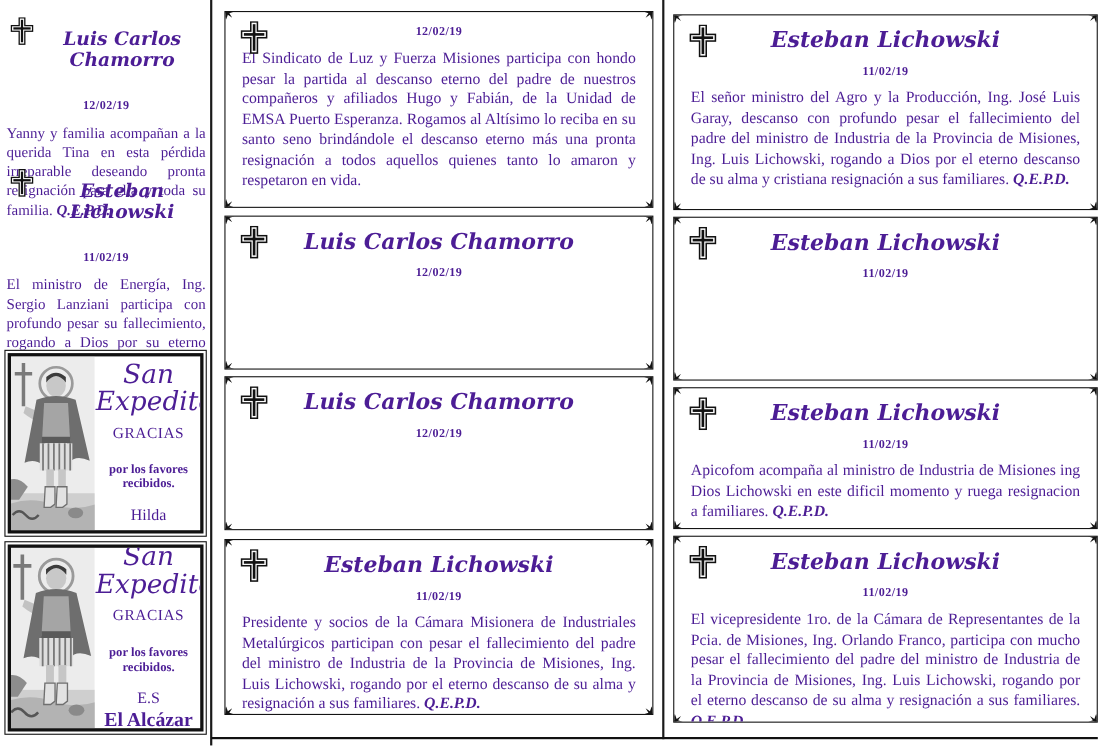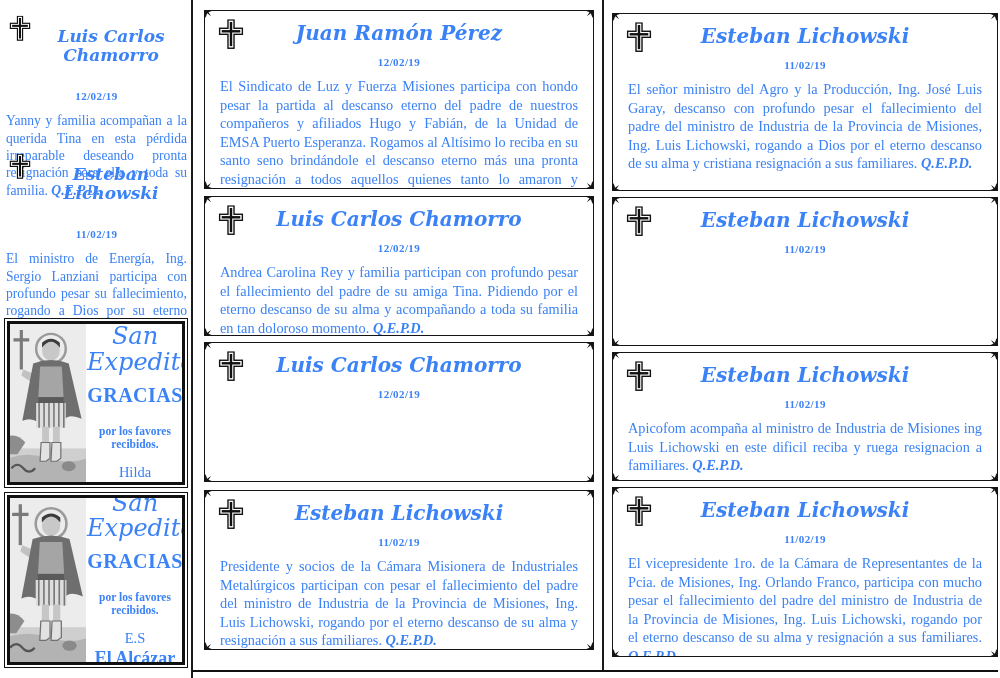--- a/index.html
+++ b/index.html
@@ -1,17 +1,17 @@
 <!DOCTYPE html>
 <html><head>
 <meta charset="utf-8">
 <style>
   html,body{margin:0;padding:0;background:#fff;}
   .page{position:relative;width:1000px;height:678px;background:#fff;overflow:hidden;
-        font-family:"Liberation Serif","DejaVu Serif",serif;color:#3b82f6;}
+        font-family:"Liberation Serif","DejaVu Serif",serif;color:#4c1d95;}
 
   
   .vdiv{position:absolute;top:0;width:1.5px;background:#1a1a1a;}
   .bottom-rule{position:absolute;left:192px;right:2px;top:670px;height:2px;background:#111;}
 
   
   .framed{position:absolute;border:1.4px solid #141414;background:#fff;overflow:hidden;}
   .orn{position:absolute;width:15px;height:15px;fill:#141414;}
   .orn.tl{left:-7px;top:-8px;}
   .orn.tr{right:-7px;top:-8px;transform:scaleX(-1);}
@@ -37,21 +37,21 @@
   
   .ad{position:absolute;left:4px;width:184px;border:1px solid #111;padding:2px;
       background:#fff;box-sizing:border-box;}
   .ad-inner{border:3px solid #111;height:100%;box-sizing:border-box;display:flex;overflow:hidden;}
   .ad-img{width:76px;flex:none;}
   .ad-img svg{width:100%;height:100%;display:block;}
   .ad-right{flex:1;display:flex;flex-direction:column;align-items:center;justify-content:center;
             text-align:center;padding:2px 1px;}
   .ad-title{font-style:italic;font-size:24px;font-family:"DejaVu Serif",serif;line-height:1.05;
             max-width:96px;margin-bottom:9px;}
-  .ad-thanks{font-weight:700;font-size:20px;letter-spacing:.5px;}
+  .ad-thanks{font-weight:400;font-size:14px;letter-spacing:.5px;}
   .ad-sub{font-weight:700;font-size:11.5px;line-height:1.15;margin-top:18px;max-width:104px;}
   .ad-sig{font-weight:400;font-size:14.5px;margin-top:13px;line-height:1.2;}
   .ad-sig2{font-weight:700;font-size:18px;line-height:1.2;}
 </style>
 </head>
 <body>
 
 <svg width="0" height="0" style="position:absolute" aria-hidden="true">
   <defs>
     <symbol id="sym-cross" viewBox="0 0 28 34">
@@ -175,21 +175,20 @@
         <use href="#sym-orn"></use>
       </svg>
     <svg class="orn br">
         <use href="#sym-orn"></use>
       </svg>
     <span class="fr-cross">
         <svg viewBox="0 0 28 34">
           <use href="#sym-cross"></use>
         </svg>
       </span>
-    <h2 class="fr-name">Juan Ramón Pérez</h2>
     <div class="fr-date">12/02/19</div>
     <p class="fr-body"><span>El Sindicato de Luz y Fuerza Misiones participa con hondo pesar la partida al descanso eterno del padre de nuestros compañeros y afiliados Hugo y Fabián, de la Unidad de EMSA Puerto Esperanza. Rogamos al Altísimo lo reciba en su santo seno brindándole el descanso eterno más una pronta resignación a todos aquellos quienes tanto lo amaron y respetaron en vida.</span> </p>
   </section>
 
   <section class="framed" style="left:204px;top:196px;width:388px;height:138px;">
     <svg class="orn tl">
         <use href="#sym-orn"></use>
       </svg>
     <svg class="orn tr">
         <use href="#sym-orn"></use>
@@ -200,21 +199,20 @@
     <svg class="orn br">
         <use href="#sym-orn"></use>
       </svg>
     <span class="fr-cross">
         <svg viewBox="0 0 28 34">
           <use href="#sym-cross"></use>
         </svg>
       </span>
     <h2 class="fr-name">Luis Carlos Chamorro</h2>
     <div class="fr-date">12/02/19</div>
-    <p class="fr-body"><span>Andrea Carolina Rey y familia participan con profundo pesar el fallecimiento del padre de su amiga Tina. Pidiendo por el eterno descanso de su alma y acompañando a toda su familia en tan doloroso momento.</span> <em class="qepd">Q.E.P.D.</em></p>
   </section>
 
   <section class="framed" style="left:204px;top:342px;width:388px;height:138px;">
     <svg class="orn tl">
         <use href="#sym-orn"></use>
       </svg>
     <svg class="orn tr">
         <use href="#sym-orn"></use>
       </svg>
     <svg class="orn bl">
@@ -315,21 +313,21 @@
     <svg class="orn br">
         <use href="#sym-orn"></use>
       </svg>
     <span class="fr-cross">
         <svg viewBox="0 0 28 34">
           <use href="#sym-cross"></use>
         </svg>
       </span>
     <h2 class="fr-name">Esteban Lichowski</h2>
     <div class="fr-date">11/02/19</div>
-    <p class="fr-body"><span>Apicofom acompaña al ministro de Industria de Misiones ing Luis Lichowski en este dificil reciba y ruega resignacion a familiares.</span> <em class="qepd">Q.E.P.D.</em></p>
+    <p class="fr-body"><span>Apicofom acompaña al ministro de Industria de Misiones ing Dios Lichowski en este dificil momento y ruega resignacion a familiares.</span> <em class="qepd">Q.E.P.D.</em></p>
   </section>
 
   <section class="framed" style="left:612px;top:487px;width:384px;height:168px;">
     <svg class="orn tl">
         <use href="#sym-orn"></use>
       </svg>
     <svg class="orn tr">
         <use href="#sym-orn"></use>
       </svg>
     <svg class="orn bl">

